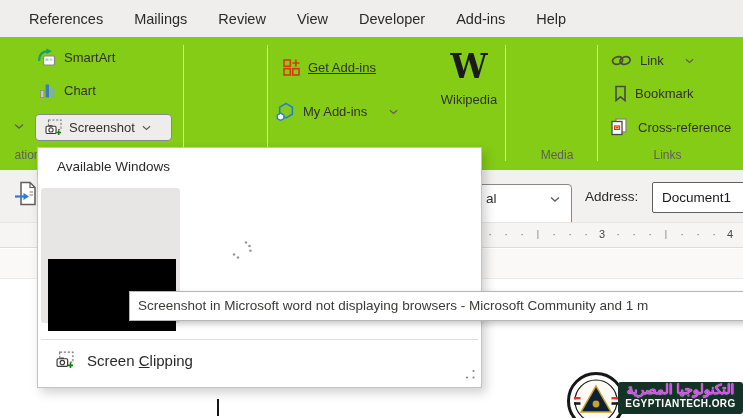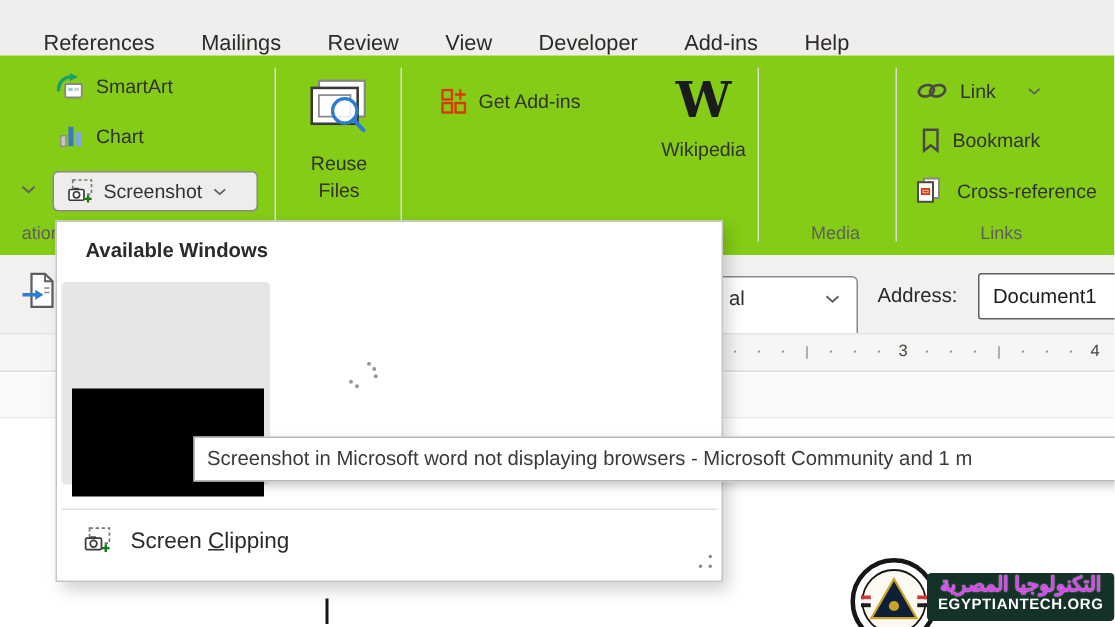--- a/index.html
+++ b/index.html
@@ -1,20 +1,20 @@
 <!DOCTYPE html>
 <html><head>
 <meta charset="utf-8">
 <style>
   html,body{margin:0;padding:0;}
   body{width:743px;height:418px;position:relative;overflow:hidden;background:#fff;
        font-family:"Liberation Sans", sans-serif;color:#323130;}
   .abs{position:absolute;}
   
-  .menubar{left:0;top:0;width:743px;height:37px;background:#f0eeec;display:flex;align-items:flex-end;
+  .menubar{left:0;top:0;width:743px;height:37px;background:#f0eeec;display:flex;align-items:center;
            gap:31px;padding-left:29px;box-sizing:border-box;font-size:14.5px;color:#2b2a29;}
   .menubar span{cursor:default;}
   
   .ribbon{left:0;top:37px;width:743px;height:133px;background:#84cc16;border-bottom:1px solid #d8d6d4;}
   .rb-item{position:absolute;display:flex;align-items:center;gap:8px;font-size:13px;color:#323130;white-space:nowrap;}
   .vsep{position:absolute;top:8px;height:116px;width:1px;background:#dcdad8;}
   .grouplabel{position:absolute;top:111px;font-size:12px;color:#605e5c;text-align:center;}
   .bigbtn{position:absolute;text-align:center;font-size:13px;color:#323130;line-height:18px;}
   .shot-btn{position:absolute;left:35px;top:77px;width:137px;height:27px;border:1px solid #8a8886;
             border-radius:4px;background:#efedeb;display:flex;align-items:center;gap:7px;
@@ -34,21 +34,21 @@
   .ruler{left:0;top:222px;width:743px;height:26px;background:#f6f5f3;border-top:1px solid #e8e6e4;
          border-bottom:1px solid #dedcda;box-sizing:border-box;}
   .tick{position:absolute;top:5px;width:14px;text-align:center;font-size:11px;color:#7a7876;}
   .tick.num{color:#484644;}
   .band{left:0;top:249px;width:743px;height:29px;background:#faf9f8;border-bottom:1px solid #eceae8;}
   .doc{left:0;top:279px;width:743px;height:139px;background:#fff;}
   .caret{left:217px;top:399px;width:2px;height:17px;background:#161616;}
   
   .panel{left:37px;top:147px;width:445px;height:241px;background:#fff;border:1px solid #c6c4c2;
          box-shadow:4px 5px 10px rgba(0,0,0,.18);z-index:5;box-sizing:border-box;}
-  .panel-title{position:absolute;left:19px;top:11px;font-size:13.5px;font-weight:700;color:#2b2a29;}
+  .panel-title{position:absolute;left:19px;top:11px;font-size:13.5px;font-weight:400;color:#2b2a29;}
   .gallery-item{position:absolute;left:3px;top:40px;width:139px;height:135px;background:#e8e6e4;border-radius:3px;}
   .thumb{position:absolute;left:7px;top:71px;width:128px;height:72px;background:#000;}
   .spinner{position:absolute;left:192px;top:90px;}
   .panel-sep{position:absolute;left:3px;top:191px;width:437px;height:1px;background:#e1dfdd;}
   .clip-item{position:absolute;left:2px;top:196px;width:439px;height:32px;display:flex;align-items:center;
              gap:13px;padding-left:16px;box-sizing:border-box;font-size:15px;color:#2b2a29;}
   .grip{position:absolute;right:5px;bottom:7px;}
   
   .tooltip{left:129px;top:291px;width:618px;height:30px;background:#fff;border:1px solid #b8b6b4;
            box-shadow:3px 3px 6px rgba(0,0,0,.22);z-index:10;box-sizing:border-box;
@@ -113,46 +113,43 @@
     <span>Screenshot</span>
     <svg width="9" height="6" viewBox="0 0 10 6">
       <path d="M1 1l4 3.6L9 1" fill="none" stroke="#5f5e5c" stroke-width="1.3"></path>
     </svg>
   </div>
 
   <div class="grouplabel clip37" style="left:12px;width:37px;">ations</div>
 
   <div class="vsep" style="left:183px;"></div>
 
-  <div class="bigbtn" style="left:201px;top:12px;width:50px;">
-    <svg width="44" height="46" viewBox="0 0 46 46">
-      <rect x="9" y="4" width="32" height="25" fill="#fff" stroke="#8a8886" stroke-width="1.6"></rect>
-      <rect x="4" y="9" width="32" height="25" fill="#fff" stroke="#3b3a39" stroke-width="1.8"></rect>
-      <rect x="9" y="14" width="22" height="15" fill="none" stroke="#8a8886" stroke-width="1.2"></rect>
-      <circle cx="27" cy="25" r="8.5" fill="#fff" fill-opacity=".85" stroke="#2b7cd3" stroke-width="2.3"></circle>
-      <line x1="33" y1="31" x2="40" y2="38.5" stroke="#2b7cd3" stroke-width="2.8" stroke-linecap="round"></line>
-    </svg>
-    <div>
-      <div>Reuse</div>
-      <div>Files</div>
-    </div>
-  </div>
 
   <div class="vsep" style="left:267px;"></div>
 
-  <div class="rb-item" style="left:294px;top:22px;">
+  <div class="rb-item" style="left:283px;top:22px;text-decoration:underline;">
     <svg width="17" height="17" viewBox="0 0 17 17">
       <rect x="1" y="1" width="6.3" height="6.3" fill="none" stroke="#d83b01" stroke-width="1.6"></rect>
       <rect x="1" y="9.7" width="6.3" height="6.3" fill="none" stroke="#d83b01" stroke-width="1.6"></rect>
       <rect x="9.7" y="9.7" width="6.3" height="6.3" fill="none" stroke="#d83b01" stroke-width="1.6"></rect>
       <path d="M12.9 0.5v7M9.4 4h7" stroke="#d83b01" stroke-width="1.6"></path>
     </svg>
     <span>Get Add-ins</span>
   </div>
 
+  <div class="rb-item" style="left:276px;top:65px;">
+    <svg width="19" height="19" viewBox="0 0 19 19">
+      <path d="M10 1.5 L16.3 5.1 V12.3 L10 15.9 L3.7 12.3 V5.1 Z" fill="none" stroke="#2b7cd3" stroke-width="1.6"></path>
+      <path d="M4.6 11.2 L7.9 13.1 V16.5 L4.6 18.3 L1.3 16.5 V13.1 Z" fill="#fff" stroke="#2b7cd3" stroke-width="1.4"></path>
+    </svg>
+    <span>My Add-ins</span>
+    <svg style="margin-left:14px;" width="9" height="6" viewBox="0 0 10 6">
+      <path d="M1 1l4 3.6L9 1" fill="none" stroke="#5f5e5c" stroke-width="1.3"></path>
+    </svg>
+  </div>
 
   <div class="bigbtn" style="left:430px;top:12px;width:78px;">
     <div class="wiki-w">W</div>
     <div style="margin-top:6px;">Wikipedia</div>
   </div>
 
   <div class="vsep" style="left:505px;"></div>
 
 
   <div class="grouplabel" style="left:527px;width:60px;">Media</div>

